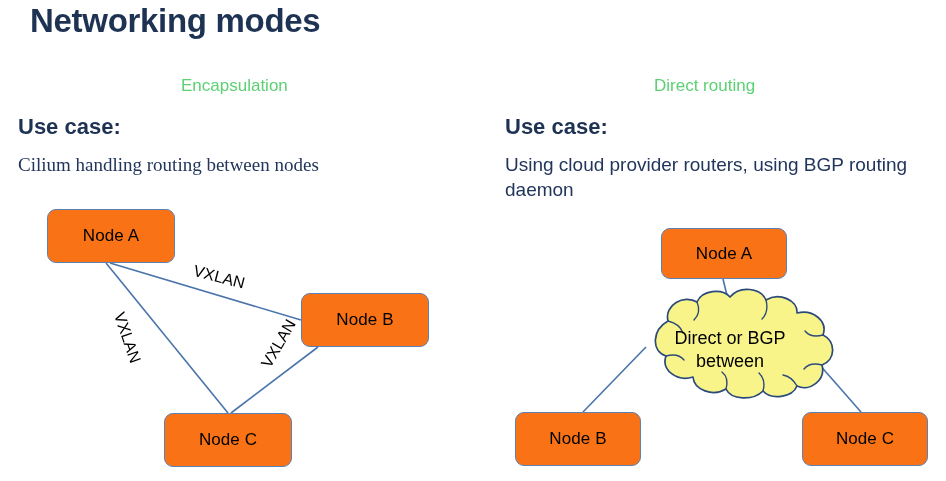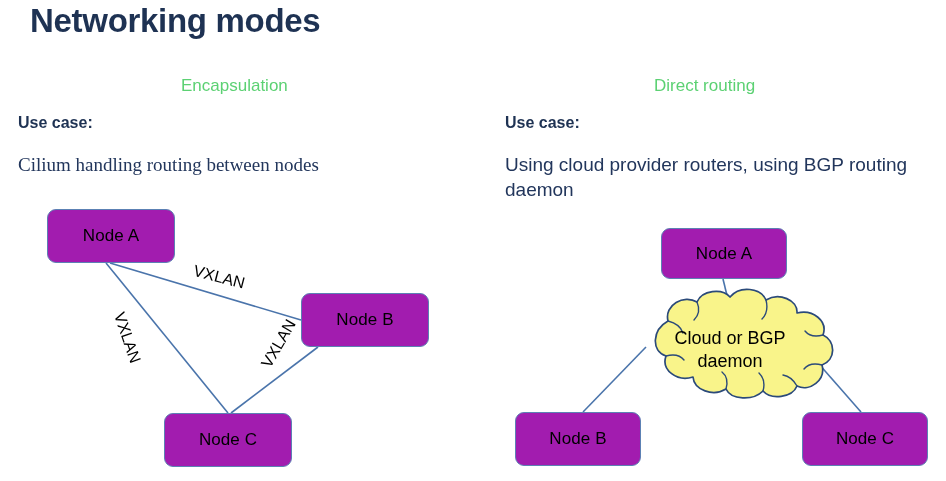--- a/index.html
+++ b/index.html
@@ -40,21 +40,21 @@
     font-size: 17px;
     font-weight: normal;
     color: #5cd173;
     white-space: nowrap;
   }
   .col-subtitle.left  { left: 181px; top: 76px; }
   .col-subtitle.right { left: 654px; top: 76px; }
 
   .usecase-label {
     position: absolute;
-    font-size: 16px;
+    font-size: 22px;
     font-weight: bold;
     color: #1e3253;
     white-space: nowrap;
   }
   .usecase-label.left  { left: 18px;  top: 114px; }
   .usecase-label.right { left: 505px; top: 114px; }
 
   .usecase-text {
     position: absolute;
     font-size: 19px;
@@ -72,21 +72,21 @@
     left: 0;
     width: 946px;
     height: 481px;
     pointer-events: none;
   }
   .diagram svg { display: block; overflow: visible; }
 
   
   .node-box {
     position: absolute;
-    background: #a21caf;
+    background: #f97316;
     border: 1px solid #5c81b4;
     border-radius: 9px;
     display: flex;
     align-items: center;
     justify-content: center;
     box-sizing: border-box;
   }
   .node-box .node-label {
     font-size: 17px;
     color: #000000;
@@ -184,22 +184,22 @@
         <path fill="none" stroke="#2b4a7a" stroke-width="1.4" stroke-linecap="round" d="M 666 356 C 674 354, 680 355, 684 360"></path>
         <path fill="none" stroke="#2b4a7a" stroke-width="1.4" stroke-linecap="round" d="M 668 321 C 676 323, 681 327, 683 333"></path>
         <path fill="none" stroke="#2b4a7a" stroke-width="1.4" stroke-linecap="round" d="M 726 389 C 728 382, 727 376, 722 372"></path>
         <path fill="none" stroke="#2b4a7a" stroke-width="1.4" stroke-linecap="round" d="M 763 391 C 765 384, 764 378, 759 373"></path>
         <path fill="none" stroke="#2b4a7a" stroke-width="1.4" stroke-linecap="round" d="M 797 386 C 793 379, 789 376, 783 375"></path>
       </g>
     </svg>
   </div>
 
   <div class="cloud-label">
-    <div>Cloud or BGP</div>
-    <div>daemon</div>
+    <div>Direct or BGP</div>
+    <div>between</div>
   </div>
 
   <div class="node-box" id="l-node-a">
     <span class="node-label">Node A</span>
   </div>
   <div class="node-box" id="l-node-b">
     <span class="node-label">Node B</span>
   </div>
   <div class="node-box" id="l-node-c">
     <span class="node-label">Node C</span>

